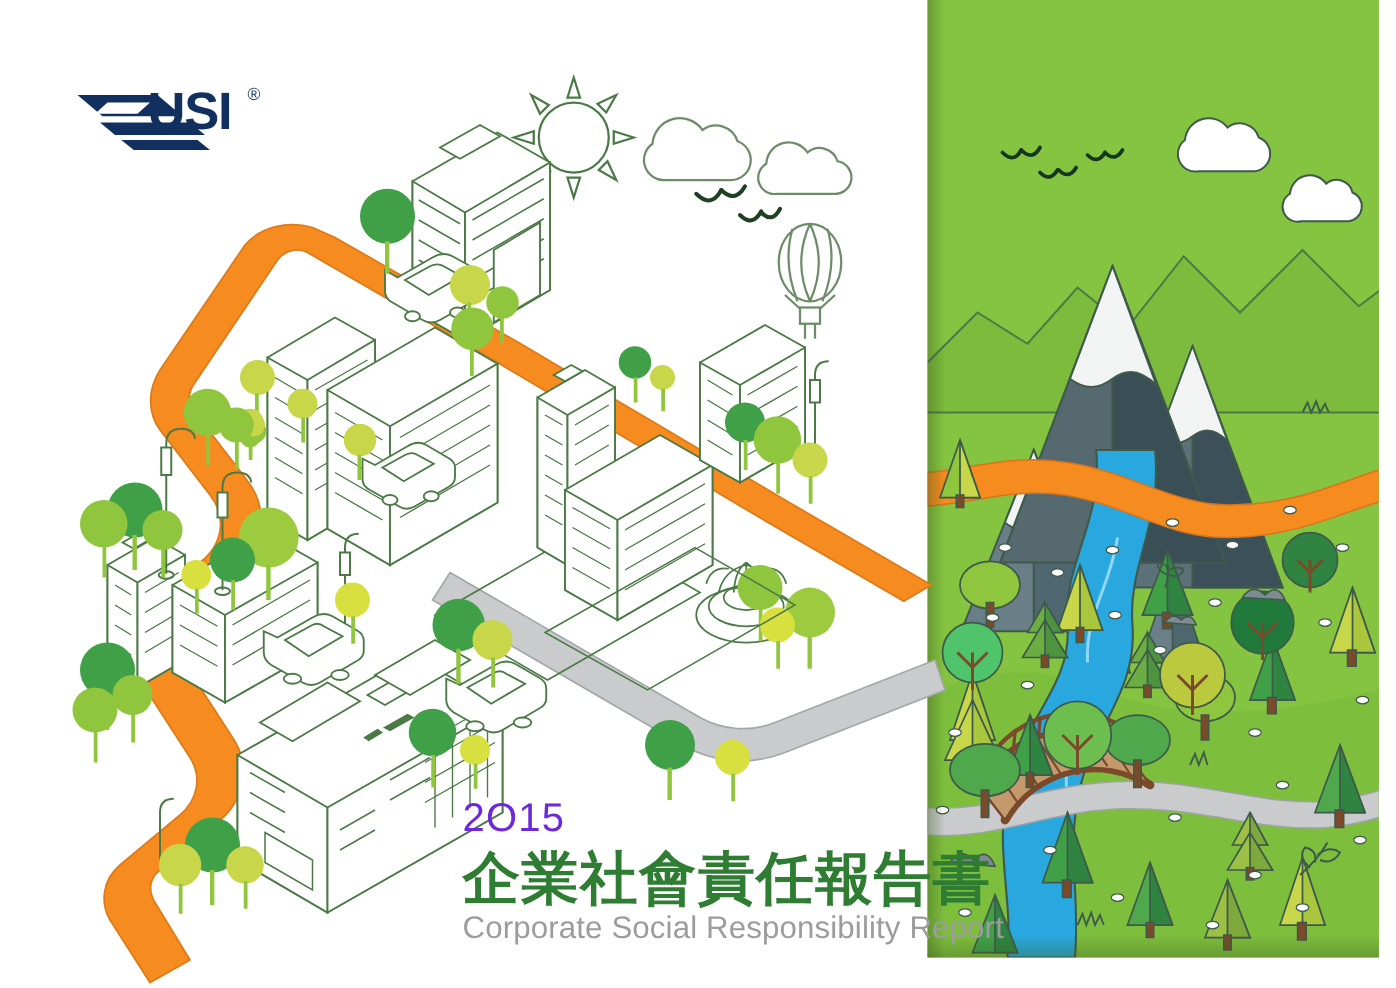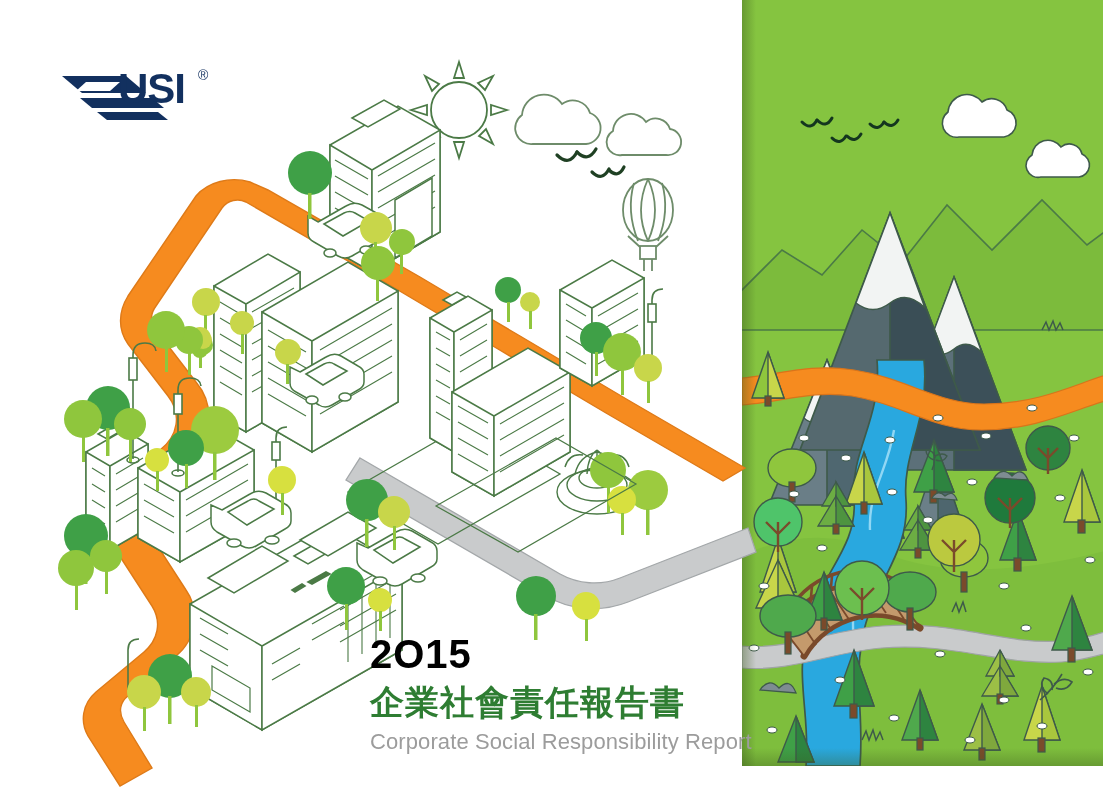--- a/index.html
+++ b/index.html
@@ -15,24 +15,24 @@
                pointer-events:none;}
   #green-panel-bottomshadow{position:absolute;left:742px;top:748px;width:375px;height:18px;
                background:linear-gradient(to bottom,rgba(60,90,30,0),rgba(60,90,30,.35));
                pointer-events:none;}
 
   
   #logo{position:absolute;left:58px;top:58px;width:165px;height:70px;}
 
   
   #title-block{position:absolute;left:370px;top:632px;}
-  #year{font-size:40px;font-weight:bold;color:#000000;letter-spacing:1px;line-height:44px;}
-  #title-zh{font-size:34px;font-weight:bold;color:#2E7D32;letter-spacing:1px;line-height:52px;
+  #year{font-size:32px;font-weight:normal;color:#6d28d9;letter-spacing:1px;line-height:44px;}
+  #title-zh{font-size:46px;font-weight:bold;color:#2E7D32;letter-spacing:1px;line-height:52px;
             font-family:"DejaVu Sans","Liberation Sans",sans-serif;}
-  #title-en{font-size:22px;color:#9C9C9C;line-height:28px;letter-spacing:.1px;}
+  #title-en{font-size:25px;color:#9C9C9C;line-height:28px;letter-spacing:.1px;}
 
   svg{display:block;}
   .art{position:absolute;left:0;top:0;}
 </style>
 </head>
 <body>
 
 <div id="cover">
 
   <div id="green-panel">

